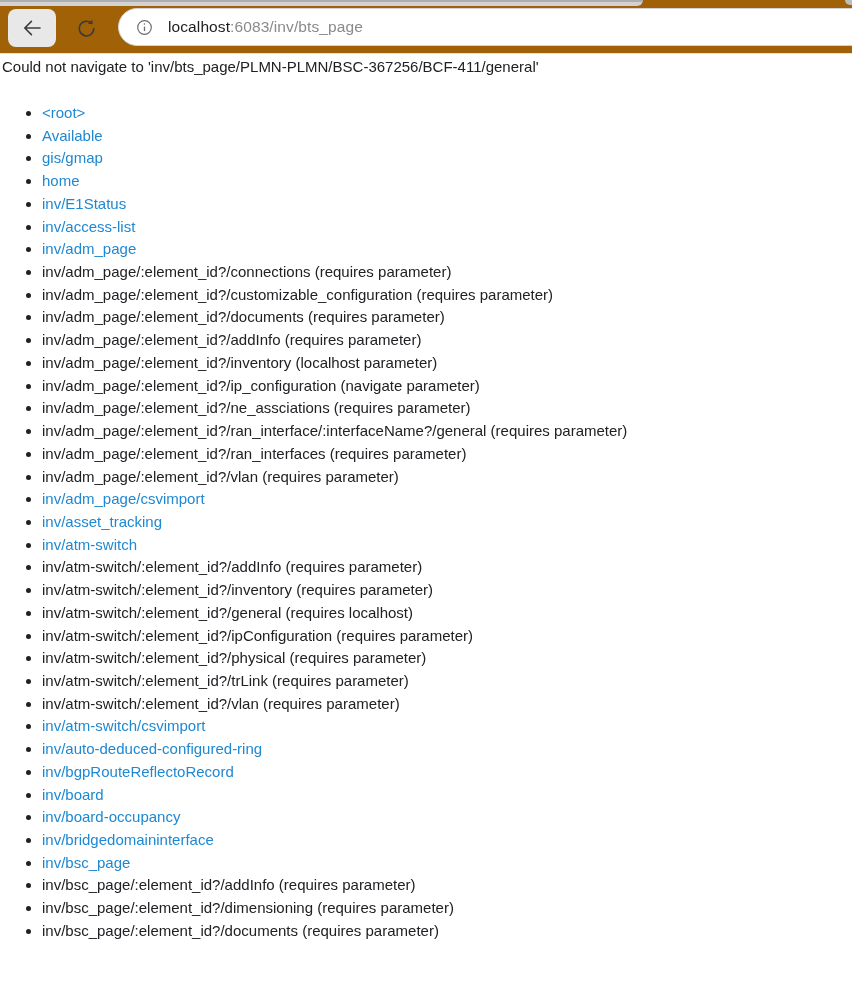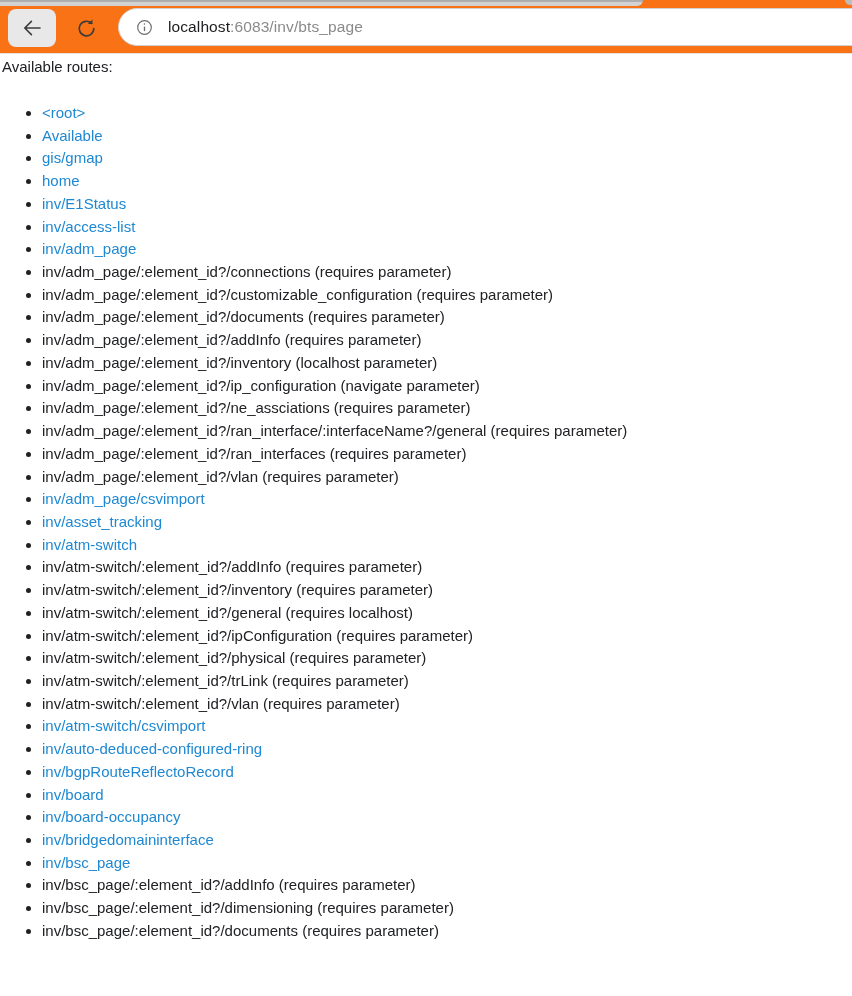--- a/index.html
+++ b/index.html
@@ -9,21 +9,21 @@
   }
   *{box-sizing:border-box;}
   html,body{margin:0;padding:0;}
   body{
     width:852px;height:996px;overflow:hidden;background:#fff;
     font-family:"Liberation Sans", sans-serif;color:var(--text-color);
   }
 
   
   .chrome{
-    position:relative;height:54px;background:#f97316;
+    position:relative;height:54px;background:#a16207;
     border-bottom:1px solid #e2e2e2;overflow:hidden;
   }
   .tab-strip{
     position:absolute;left:0;top:0;width:643px;height:6px;
     background:#d2d2d2;border-radius:0 0 12px 0;
   }
   .tab-strip::before{
     content:"";position:absolute;left:0;top:0;width:100%;height:2px;background:#aeaeae;
   }
   .tab-strip-right{
@@ -85,21 +85,21 @@
         <circle cx="12" cy="12" r="8.6" fill="none" stroke="#6d6d6d" stroke-width="1.5"></circle>
         <rect x="11.15" y="10.6" width="1.7" height="6" rx="0.8" fill="#6d6d6d"></rect>
         <circle cx="12" cy="7.6" r="1.05" fill="#6d6d6d"></circle>
       </svg>
     </span>
     <span class="url-text"><span class="url-host">localhost</span><span class="url-rest">:6083/inv/bts_page</span></span>
   </div>
 </div>
 
 <div class="content">
-  <p>Available routes:</p>
+  <p>Could not navigate to 'inv/bts_page/PLMN-PLMN/BSC-367256/BCF-411/general'</p>
   <ul class="routes-list">
       <li><a href="#">&lt;root&gt;</a></li>
       <li><a href="#">Available</a></li>
       <li><a href="#">gis/gmap</a></li>
       <li><a href="#">home</a></li>
       <li><a href="#">inv/E1Status</a></li>
       <li><a href="#">inv/access-list</a></li>
       <li><a href="#">inv/adm_page</a></li>
       <li><span>inv/adm_page/:element_id?/connections (requires parameter)</span></li>
       <li><span>inv/adm_page/:element_id?/customizable_configuration (requires parameter)</span></li>

